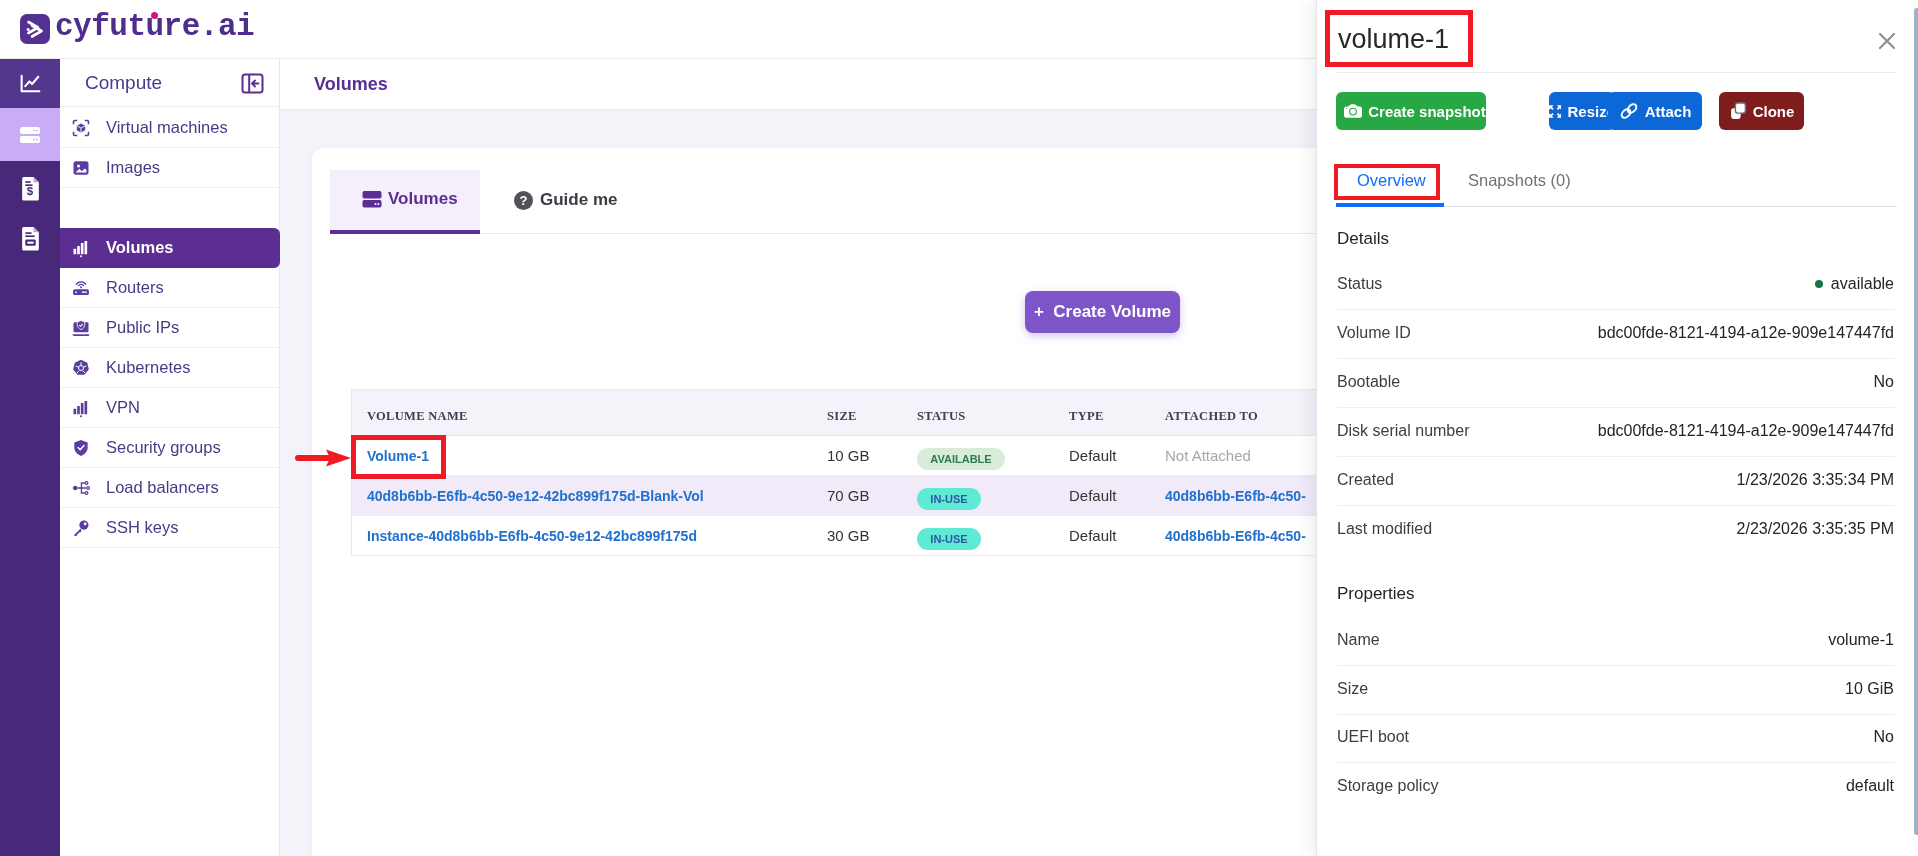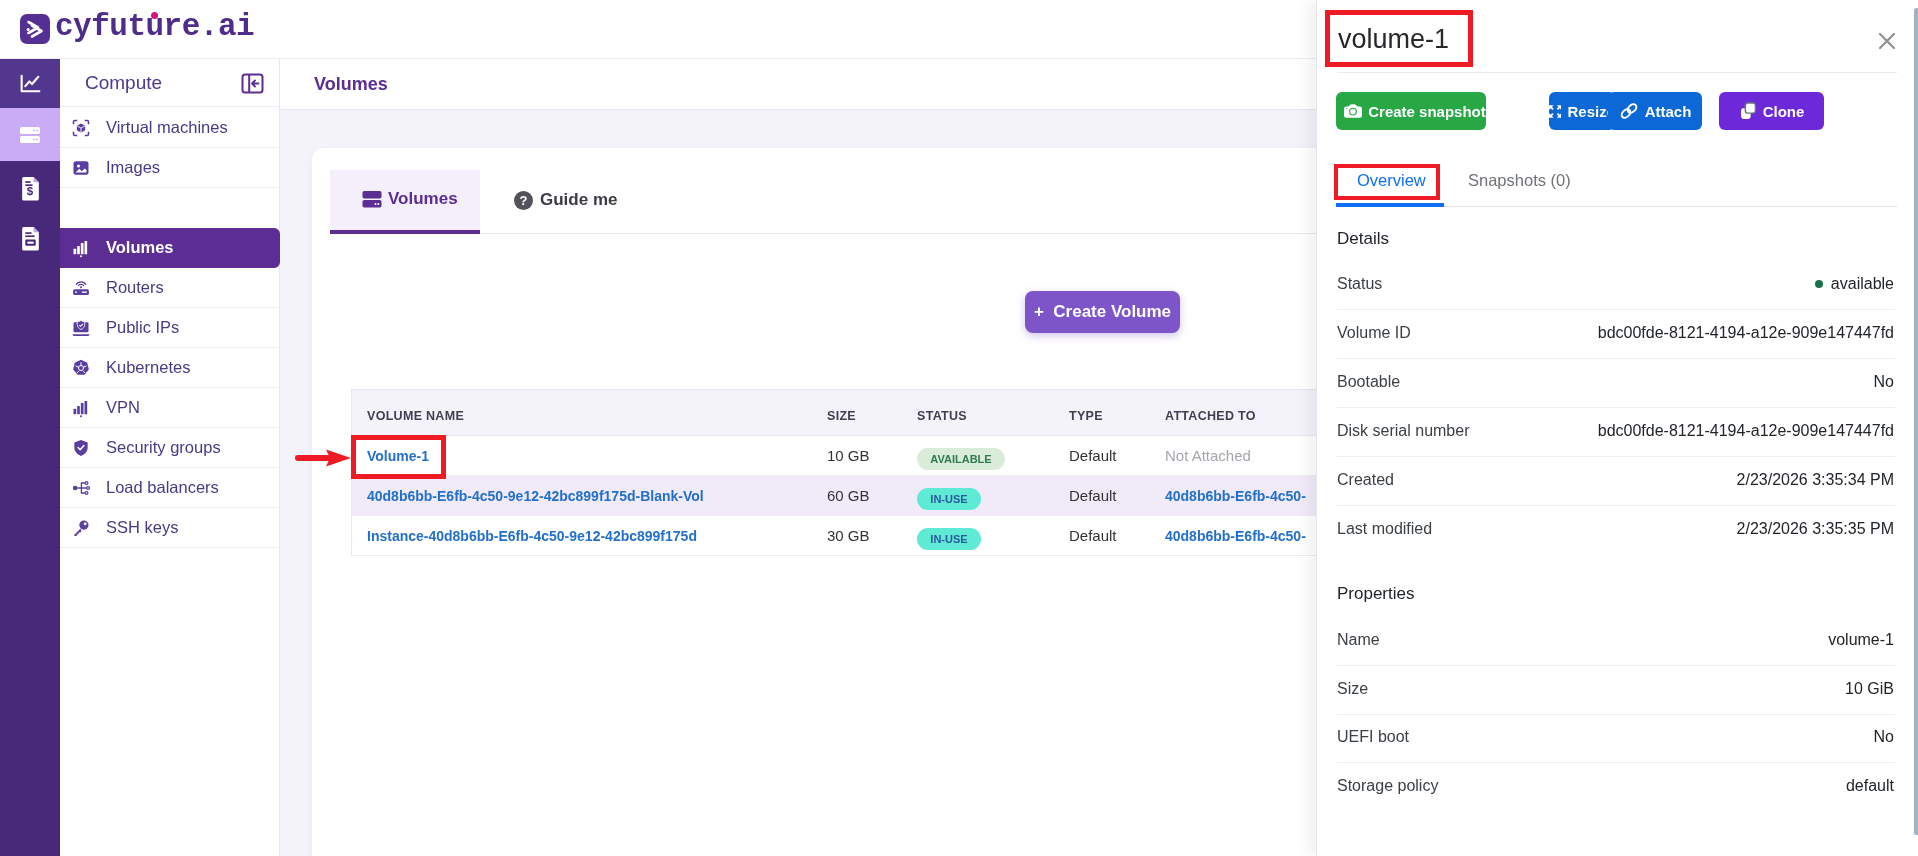--- a/index.html
+++ b/index.html
@@ -36,39 +36,39 @@
 #tabActive .ic { position:absolute; left:32px; top:20px; }
 #tabUnderline { position:absolute; left:18px; top:82px; width:150px; height:4px; background:#5c2d92; }
 #tabGuide { position:absolute; left:202px; top:22px; height:60px; width:200px; }
 #tabGuide .circ { position:absolute; left:0px; top:21px; width:19px; height:19px; border-radius:50%; background:#53525a; color:#fff; font-size:13px; font-weight:bold; text-align:center; line-height:19px; }
 #tabGuide .tx { position:absolute; left:26px; top:20px; font-size:17px; font-weight:bold; color:#3c3c44; white-space:nowrap; }
 
 #cvBtn { position:absolute; left:713px; top:143px; width:155px; height:42px; background:#7d55c8; border-radius:8px; box-shadow:0 3px 8px rgba(125,85,200,.35); color:#fff; display:flex; align-items:center; justify-content:center; font-size:17px; font-weight:bold; }
 
 #tbl { position:absolute; left:39px; top:241px; width:1567px; border:1px solid #e8e6ef; border-bottom:none; }
 #tblHead { position:relative; height:46px; background:#f4f3f9; border-bottom:1px solid #e8e6ef; }
-.th { position:absolute; top:19px; font-size:12.5px; font-weight:bold; color:#3f3e52; letter-spacing:0.3px; }
+.th { position:absolute; top:19px; font-size:12.5px; font-weight:bold; color:#3f3e52; letter-spacing:0.3px;font-family:Liberation Serif, serif; }
 .trow { position:relative; height:40px; border-bottom:1px solid #edecf3; background:#fff; }
 .trow.alt { background:#f1ebf9; }
 .td { position:absolute; top:11px; font-size:15px; color:#333; }
 .td.link { color:#2270cc; font-weight:bold; font-size:14px; top:12px; }
 .td.dim { color:#a5a5ae; }
 .badge { position:absolute; top:12px; height:22px; border-radius:11px; font-size:11px; font-weight:bold; display:flex; align-items:center; justify-content:center; }
 .bAvail { background:#d9ecd9; color:#2f7b51; width:88px; }
 .bUse { background:#5eead4; color:#2a5a9e; width:64px; }
 
 #panel { left:1316px; top:0; width:602px; height:856px; background:#fff; border-left:1px solid #e4e4ea; box-shadow:-6px 0 16px rgba(0,0,0,.07); z-index:10; }
 #pTitle { position:absolute; left:21px; top:24px; font-size:27px; font-weight:500; color:#26282b; }
 #pClose { position:absolute; left:559px; top:30px; width:22px; height:22px; }
 #pDiv1 { position:absolute; left:20px; top:72px; width:560px; height:1px; background:#e8eaed; }
 .pbtn { position:absolute; top:92px; height:38px; border-radius:6px; color:#fff; font-size:15px; font-weight:bold; display:flex; align-items:center; justify-content:center; gap:6px; white-space:nowrap; }
 #pb1 { left:19px; width:150px; background:#28a745;padding-left:8px; }
 #pb2 { left:200px; width:66px; background:#0b68d6;margin-left:32px; }
 #pb3 { left:291px; width:94px; background:#0b68d6; }
-#pb4 { left:402px; width:105px; background:#6d28d9; }
+#pb4 { left:402px; width:85px; background:#7f1d1d; }
 #pTabLine { position:absolute; left:19px; top:206px; width:561px; height:1px; background:#dee2e6; }
 #pTabA { position:absolute; left:40px; top:171px; font-size:16.5px; color:#0d6efd; }
 #pTabUL { position:absolute; left:19px; top:203px; width:108px; height:4px; background:#0d6efd; }
 #pTabB { position:absolute; left:151px; top:171px; font-size:16.5px; color:#6f7276; }
 .pHead { position:absolute; left:20px; font-size:17px; font-weight:normal; color:#212529; }
 .pLabel { position:absolute; left:20px; font-size:16px; color:#3a3f44; }
 .pVal { position:absolute; right:24px; font-size:16px; color:#212529; text-align:right; }
 .pDiv { position:absolute; left:20px; width:558px; height:1px; background:#eceef0; }
 #pScroll { position:absolute; left:597px; top:8px; width:5px; height:827px; border-radius:3px; background:#a1b1c6; }
 
@@ -258,21 +258,21 @@
         </div>
         <div class="trow">
           <span class="td link" style="left:15px">Volume-1</span>
           <span class="td" style="left:475px">10 GB</span>
           <span class="badge bAvail" style="left:565px">AVAILABLE</span>
           <span class="td" style="left:717px">Default</span>
           <span class="td dim" style="left:813px">Not Attached</span>
         </div>
         <div class="trow alt">
           <span class="td link" style="left:15px">40d8b6bb-E6fb-4c50-9e12-42bc899f175d-Blank-Vol</span>
-          <span class="td" style="left:475px">60 GB</span>
+          <span class="td" style="left:475px">70 GB</span>
           <span class="badge bUse" style="left:565px">IN-USE</span>
           <span class="td" style="left:717px">Default</span>
           <span class="td link" style="left:813px">40d8b6bb-E6fb-4c50-</span>
         </div>
         <div class="trow">
           <span class="td link" style="left:15px">Instance-40d8b6bb-E6fb-4c50-9e12-42bc899f175d</span>
           <span class="td" style="left:475px">30 GB</span>
           <span class="badge bUse" style="left:565px">IN-USE</span>
           <span class="td" style="left:717px">Default</span>
           <span class="td link" style="left:813px">40d8b6bb-E6fb-4c50-</span>
@@ -327,21 +327,21 @@
     <div class="pLabel" style="top:324px">Volume ID</div>
     <div class="pVal" style="top:324px">bdc00fde-8121-4194-a12e-909e147447fd</div>
     <div class="pDiv" style="top:358px"></div>
     <div class="pLabel" style="top:373px">Bootable</div>
     <div class="pVal" style="top:373px">No</div>
     <div class="pDiv" style="top:407px"></div>
     <div class="pLabel" style="top:422px">Disk serial number</div>
     <div class="pVal" style="top:422px">bdc00fde-8121-4194-a12e-909e147447fd</div>
     <div class="pDiv" style="top:456px"></div>
     <div class="pLabel" style="top:471px">Created</div>
-    <div class="pVal" style="top:471px">2/23/2026 3:35:34 PM</div>
+    <div class="pVal" style="top:471px">1/23/2026 3:35:34 PM</div>
     <div class="pDiv" style="top:505px"></div>
     <div class="pLabel" style="top:520px">Last modified</div>
     <div class="pVal" style="top:520px">2/23/2026 3:35:35 PM</div>
 
     <div class="pHead" style="top:584px">Properties</div>
     <div class="pLabel" style="top:631px">Name</div>
     <div class="pVal" style="top:631px">volume-1</div>
     <div class="pDiv" style="top:665px"></div>
     <div class="pLabel" style="top:680px">Size</div>
     <div class="pVal" style="top:680px">10 GiB</div>

